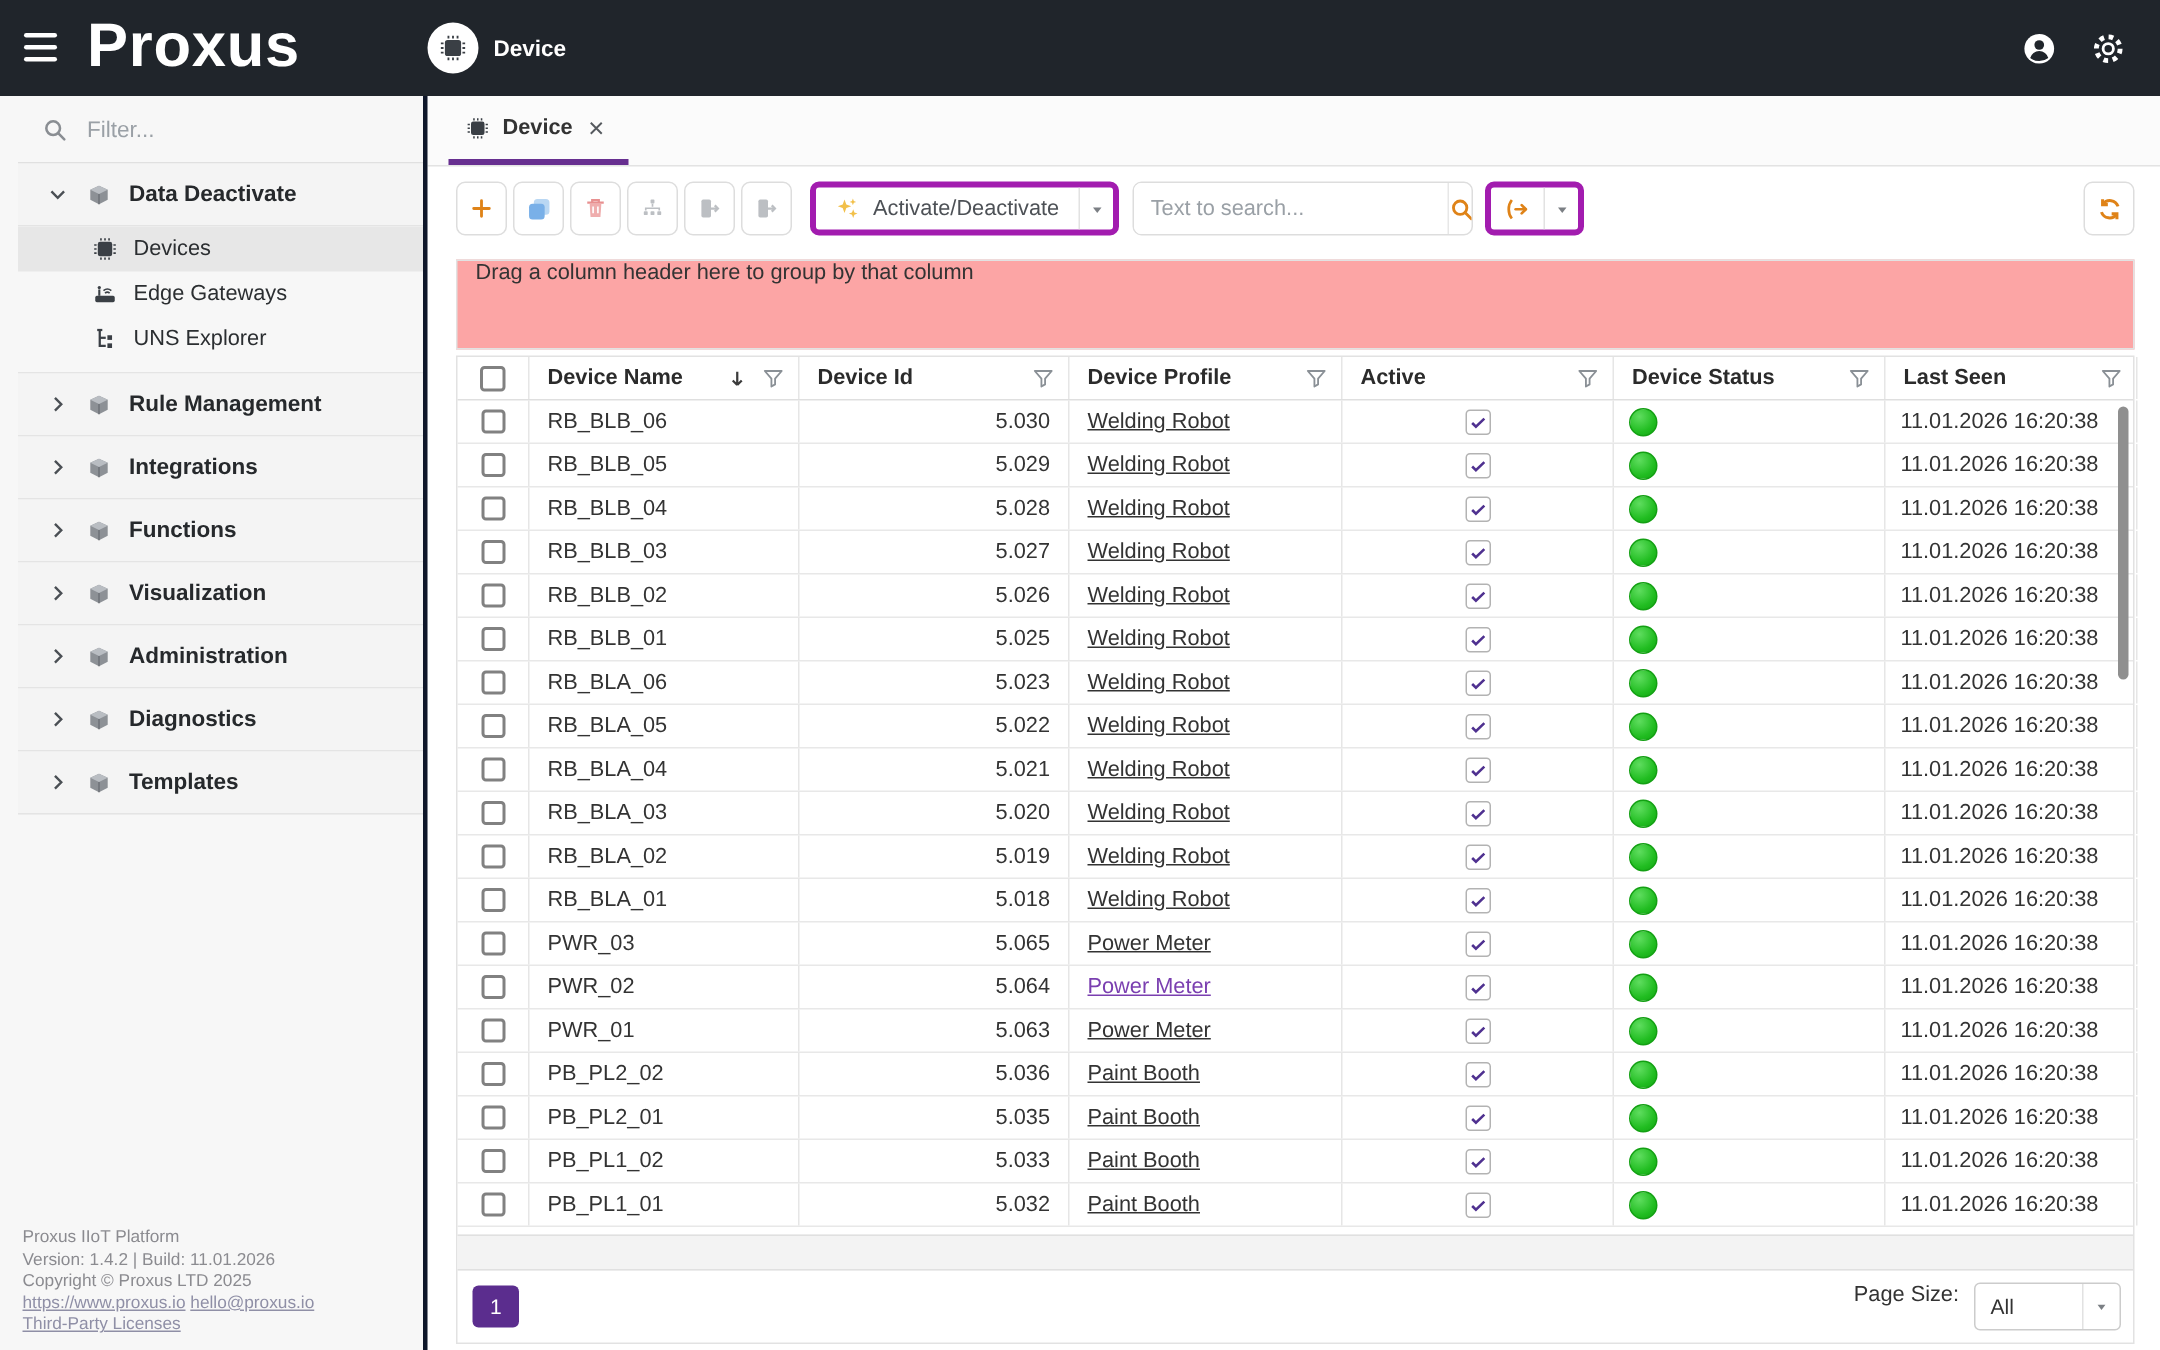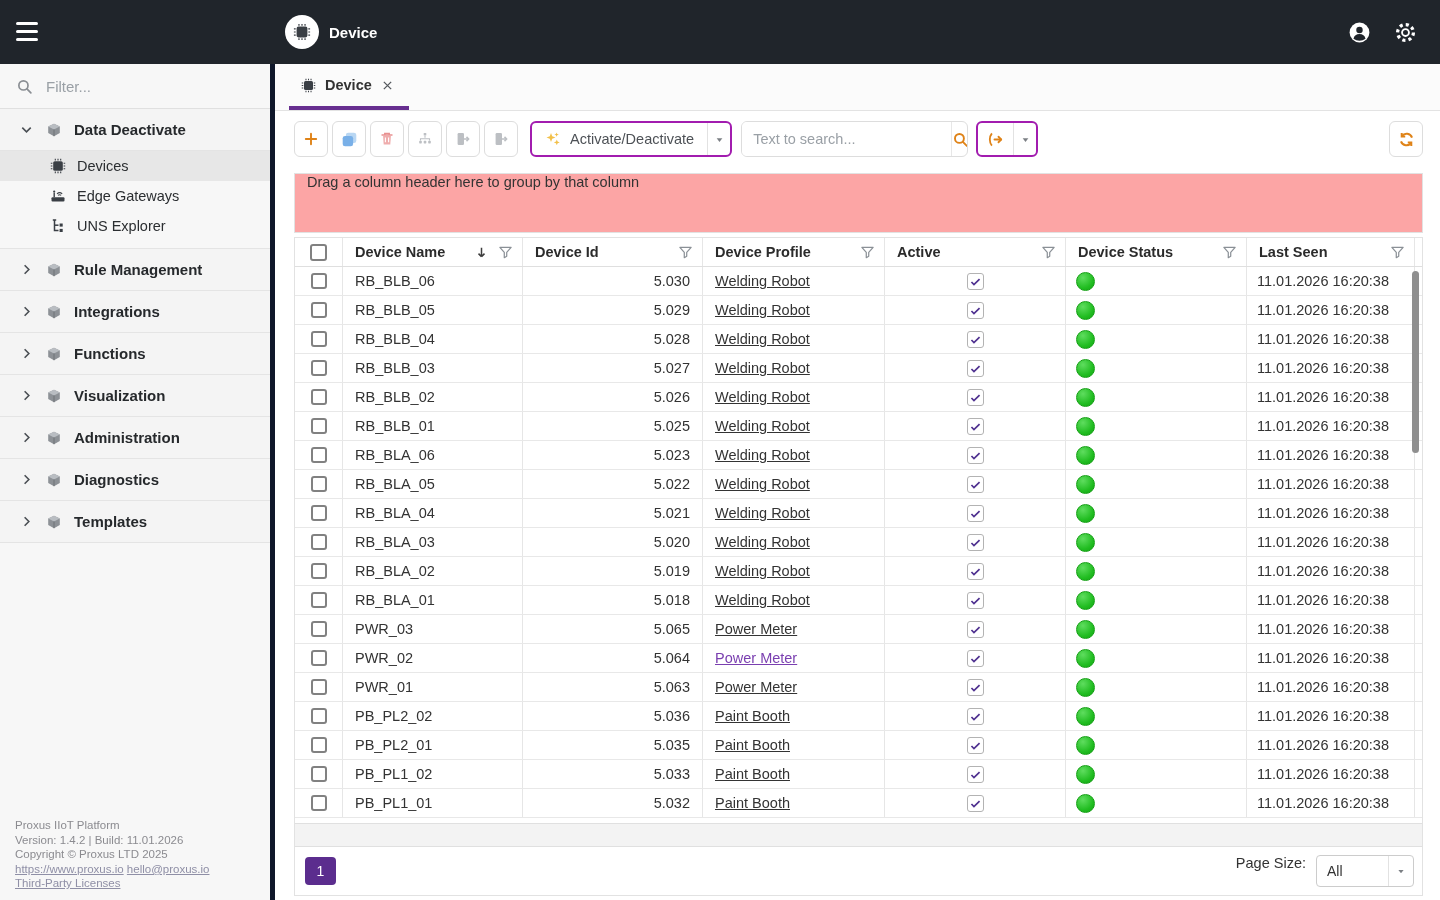--- a/index.html
+++ b/index.html
@@ -11,21 +11,21 @@
     flex-direction:column;justify-content:space-between;cursor:pointer;}
   .hamburger span{height:2.6px;background:#fff;border-radius:2px;}
   .logo{position:absolute;left:58px;top:7px;font-size:41px;font-weight:800;color:#fff;letter-spacing:.5px;}
   .module{position:absolute;left:285px;top:0;height:64px;display:flex;align-items:center;gap:10px;}
   .module .badge{width:34px;height:34px;border-radius:50%;background:#fff;display:flex;align-items:center;justify-content:center;}
   .module .mlabel{color:#fff;font-weight:700;font-size:15px;}
   .top-icons{position:absolute;right:22px;top:0;height:64px;display:flex;align-items:center;gap:21px;}
   
   .shell{display:flex;height:836px;}
   
-  .sidebar{position:relative;width:270px;min-width:270px;background:#f7f7f7;border-right:5px solid #0f172a;}
+  .sidebar{position:relative;width:270px;min-width:270px;background:#f7f7f7;border-right:3px solid #0f172a;padding-left:12px;}
   .filter-row{height:44px;border-bottom:1px solid #e0e0e0;display:flex;align-items:center;gap:11px;padding:0 0 0 16px;}
   .filter-row input{border:none;outline:none;background:transparent;font-size:15px;color:#444;width:200px;
     font-family:"Liberation Sans",sans-serif;}
   .filter-row input::placeholder{color:#9aa0a6;}
   .nav-group{height:41px;display:flex;align-items:center;gap:12px;padding-left:19px;border-bottom:1px solid #e4e4e4;
     font-size:15px;font-weight:700;color:#26292c;cursor:pointer;background:#f4f4f4;}
   .nav-children{border-bottom:1px solid #e4e4e4;padding-bottom:7px;background:#f7f7f7;}
   .nav-child{height:30px;display:flex;align-items:center;gap:11px;padding-left:50px;font-size:14.5px;color:#2b2e31;cursor:pointer;}
   .nav-child.selected{background:#e7e7e7;}
   .nav-group .glabel{flex:1;}
@@ -34,21 +34,21 @@
   
   .main{flex:1;display:flex;flex-direction:column;background:#fff;min-width:0;}
   .tabbar{height:46px;background:#fbfbfb;border-bottom:1px solid #e3e3e3;display:flex;align-items:stretch;padding-left:14px;}
   .tab{display:flex;align-items:center;gap:9px;padding:0 15px 0 12px;border-bottom:4px solid #672f90;cursor:pointer;}
   .tab .tlabel{font-size:14.5px;font-weight:700;color:#333;}
   .content{padding:10px 17px 0 19px;position:relative;flex:1;}
   
   .toolbar{display:flex;align-items:center;height:36px;margin-bottom:16px;}
   .tbtn{width:34px;height:36px;border:1px solid #ddd;border-radius:6px;background:#fff;display:flex;
     align-items:center;justify-content:center;margin-right:4px;cursor:pointer;box-sizing:border-box;}
-  .split{display:flex;height:36px;border:2px solid #a21caf;border-radius:6px;box-sizing:border-box;background:#fff;overflow:hidden;}
+  .split{display:flex;height:36px;border:4px solid #a21caf;border-radius:6px;box-sizing:border-box;background:#fff;overflow:hidden;}
   .split .smain{display:flex;align-items:center;gap:9px;padding:0 13px;cursor:pointer;}
   .split .smain .stext{font-size:14.5px;color:#4d5156;}
   .split .scaret{width:22px;display:flex;align-items:center;justify-content:center;border-left:1px solid #e2e2e2;cursor:pointer;}
   .searchbox{display:flex;height:36px;width:227px;border:1px solid #ddd;border-radius:6px;box-sizing:border-box;
     overflow:hidden;margin-left:9px;background:#fff;}
   .searchbox input{flex:1;border:none;outline:none;padding:0 11px;font-size:14.5px;color:#444;
     font-family:"Liberation Sans",sans-serif;}
   .searchbox input::placeholder{color:#9aa0a6;}
   .searchbox .sbtn{width:29px;display:flex;align-items:center;justify-content:center;border-left:1px solid #e7e7e7;cursor:pointer;}
   .ml8{margin-left:8px;} .mlauto{margin-left:auto;margin-right:0;}
@@ -93,20 +93,21 @@
 </style>
 </head>
 <body>
 
 <div class="topbar">
   <div class="hamburger">
       <span></span>
       <span></span>
       <span></span>
     </div>
+  <div class="logo">Proxus</div>
   <div class="module">
     <span class="badge">
       <svg width="18" height="18" viewBox="0 0 16 16">
         <rect x="3.2" y="3.2" width="9.6" height="9.6" rx="1.6" fill="#3a3f45"></rect>
         <g stroke="#3a3f45" stroke-width="1.1">
             <path d="M5.3.8v1.6M8 .8v1.6M10.7.8v1.6M5.3 13.6v1.6M8 13.6v1.6M10.7 13.6v1.6M.8 5.3h1.6M.8 8h1.6M.8 10.7h1.6M13.6 5.3h1.6M13.6 8h1.6M13.6 10.7h1.6"></path>
           </g>
       </svg>
     </span>
     <span class="mlabel">Device</span>

